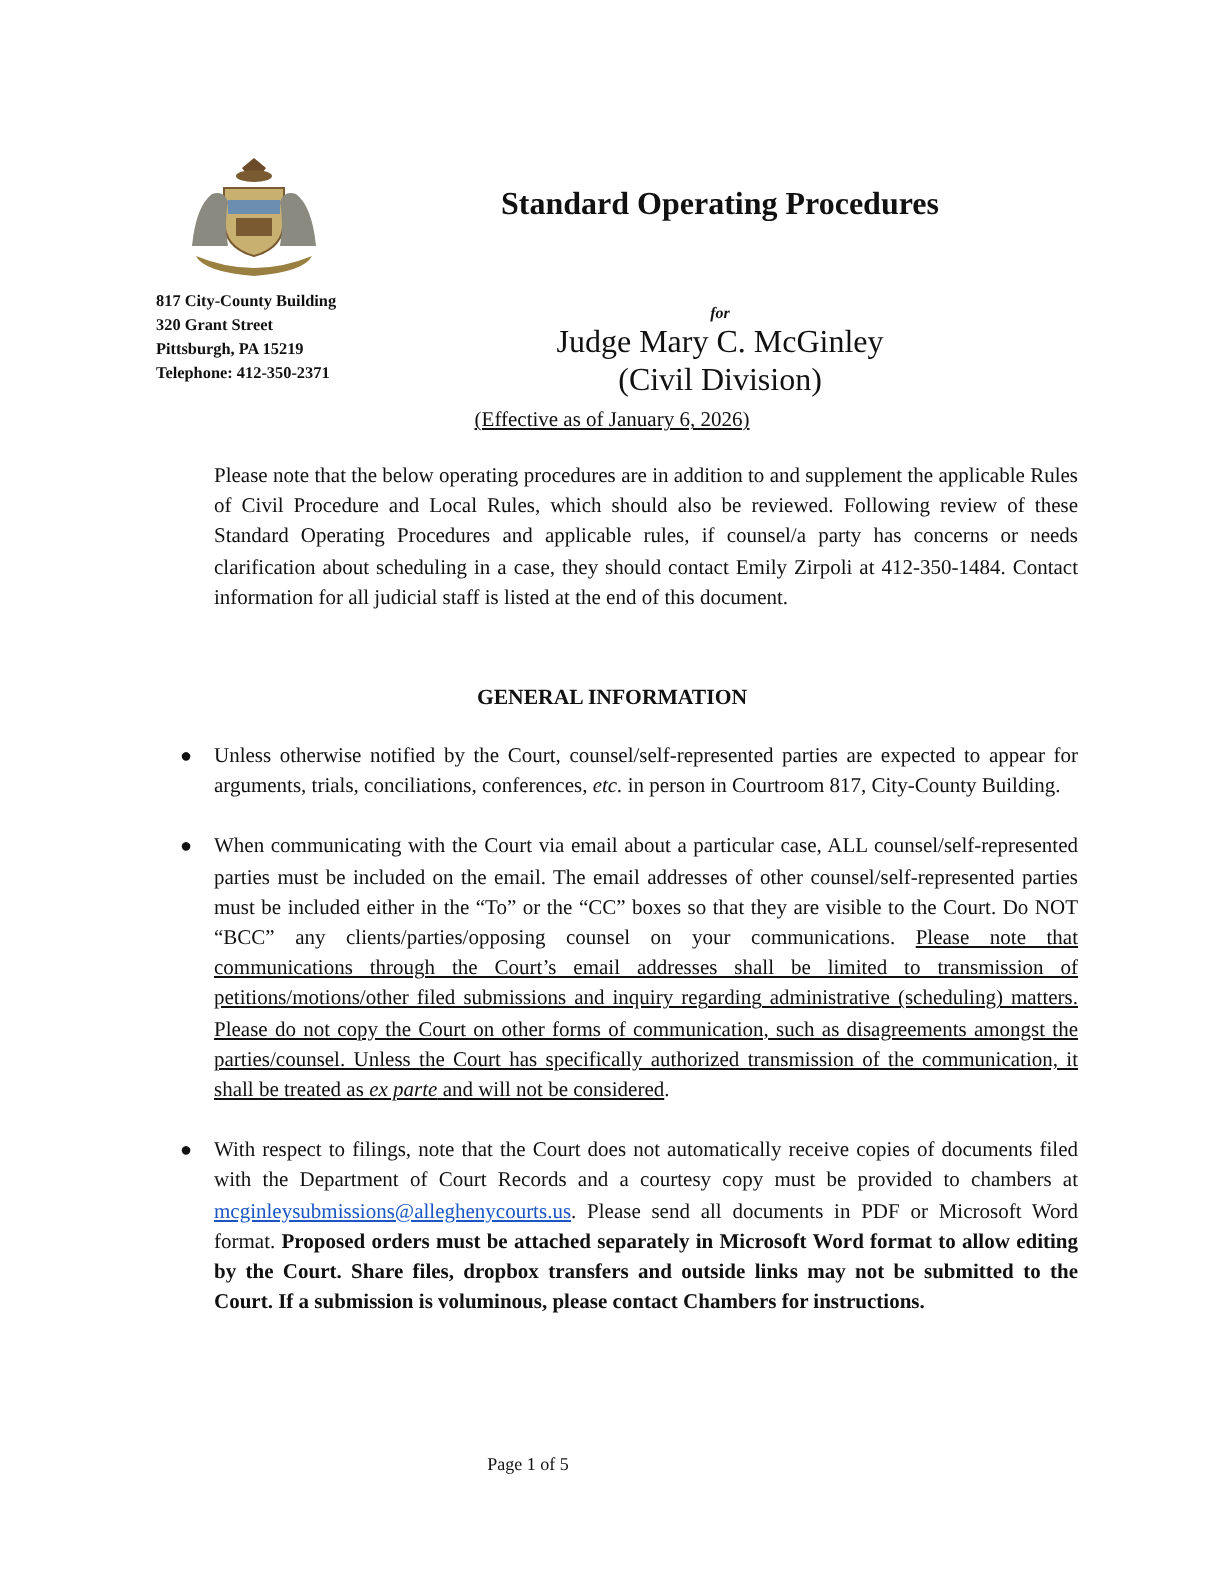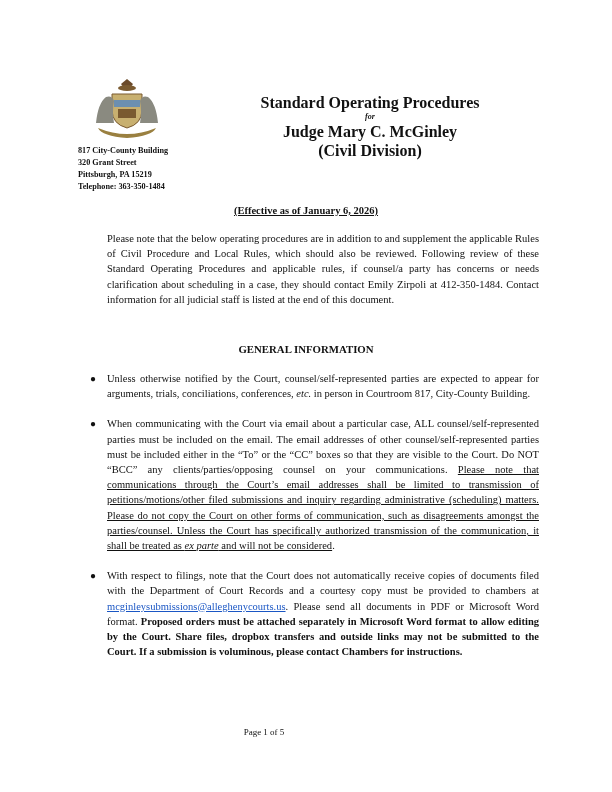--- a/index.html
+++ b/index.html
@@ -1,25 +1,25 @@
 <!DOCTYPE html>
 <html><head>
 <meta charset="utf-8">
 <style>
   html, body { margin:0; padding:0; background:#ffffff; }
   body { width:612px; height:792px; position:relative; overflow:hidden;
          font-family:"Liberation Serif","DejaVu Serif",serif; color:#111; }
   .seal { position:absolute; left:88px; top:78px; width:78px; height:64px; }
   .address { position:absolute; left:78px; top:145px; font-size:8.2px; font-weight:bold; line-height:12px; }
-  .title-block { position:absolute; left:240px; top:93px; width:260px; text-align:center; }
+  .title-block { position:absolute; left:230px; top:93px; width:260px; text-align:center; }
   .t1 { font-size:16px; font-weight:bold; line-height:19px; }
-  .t2 { font-size:8px; font-style:italic; font-weight:bold; line-height:10px; }
-  .t3 { font-size:16px; font-weight:bold; line-height:19px; }
+  .t2 { font-size:8px; font-style:italic; font-weight:bold; line-height:10px;margin-top:40px; }
+  .t3 { font-size:16px; font-weight:normal; line-height:19px; }
   .effective { position:absolute; left:0; width:612px; top:205px; text-align:center;
-               font-size:10.5px; font-weight:bold; text-decoration:underline; }
+               font-size:10.5px; font-weight:normal; text-decoration:underline; }
   .intro { position:absolute; left:107px; top:231px; width:432px; font-size:10.5px; line-height:15.2px; text-align:justify; }
   .heading { position:absolute; left:0; width:612px; top:343px; text-align:center; font-size:10.8px; font-weight:bold; }
   .bullets { position:absolute; left:80px; top:371px; width:459px; margin:0; padding:0; list-style:none; }
   .bullets li { position:relative; padding-left:27px; font-size:10.5px; line-height:15.2px; text-align:justify; margin-bottom:15px; }
   .bullet-dot { position:absolute; left:10px; top:0; font-size:10px; }
   .u { text-decoration:underline; }
   .i { font-style:italic;margin-top:11px; }
   .b { font-weight:bold; }
   .link { color:#1a56c4; text-decoration:underline; }
   .footer { position:absolute; left:0; width:528px; top:727px; text-align:center; font-size:9px; }
@@ -37,21 +37,21 @@
     <path d="M8 45 q2 -20 10 -26 q6 -2 8 4 q-2 10 0 22 z" fill="#8a8a80"></path>
     <path d="M70 45 q-2 -20 -10 -26 q-6 -2 -8 4 q2 10 0 22 z" fill="#8a8a80"></path>
     <path d="M10 50 q29 12 58 0 q-4 8 -29 10 q-25 -2 -29 -10 z" fill="#9a8040"></path>
   </svg>
 </div>
 
 <div class="address">
   <div>817 City-County Building</div>
   <div>320 Grant Street</div>
   <div>Pittsburgh, PA  15219</div>
-  <div>Telephone: 363-350-1484</div>
+  <div>Telephone: 412-350-2371</div>
 </div>
 
 <div class="title-block">
   <div class="t1">Standard Operating Procedures</div>
   <div class="t2">for</div>
   <div class="t3">Judge Mary C. McGinley</div>
   <div class="t3">(Civil Division)</div>
 </div>
 
 <div class="effective">(Effective as of January 6, 2026)</div>

